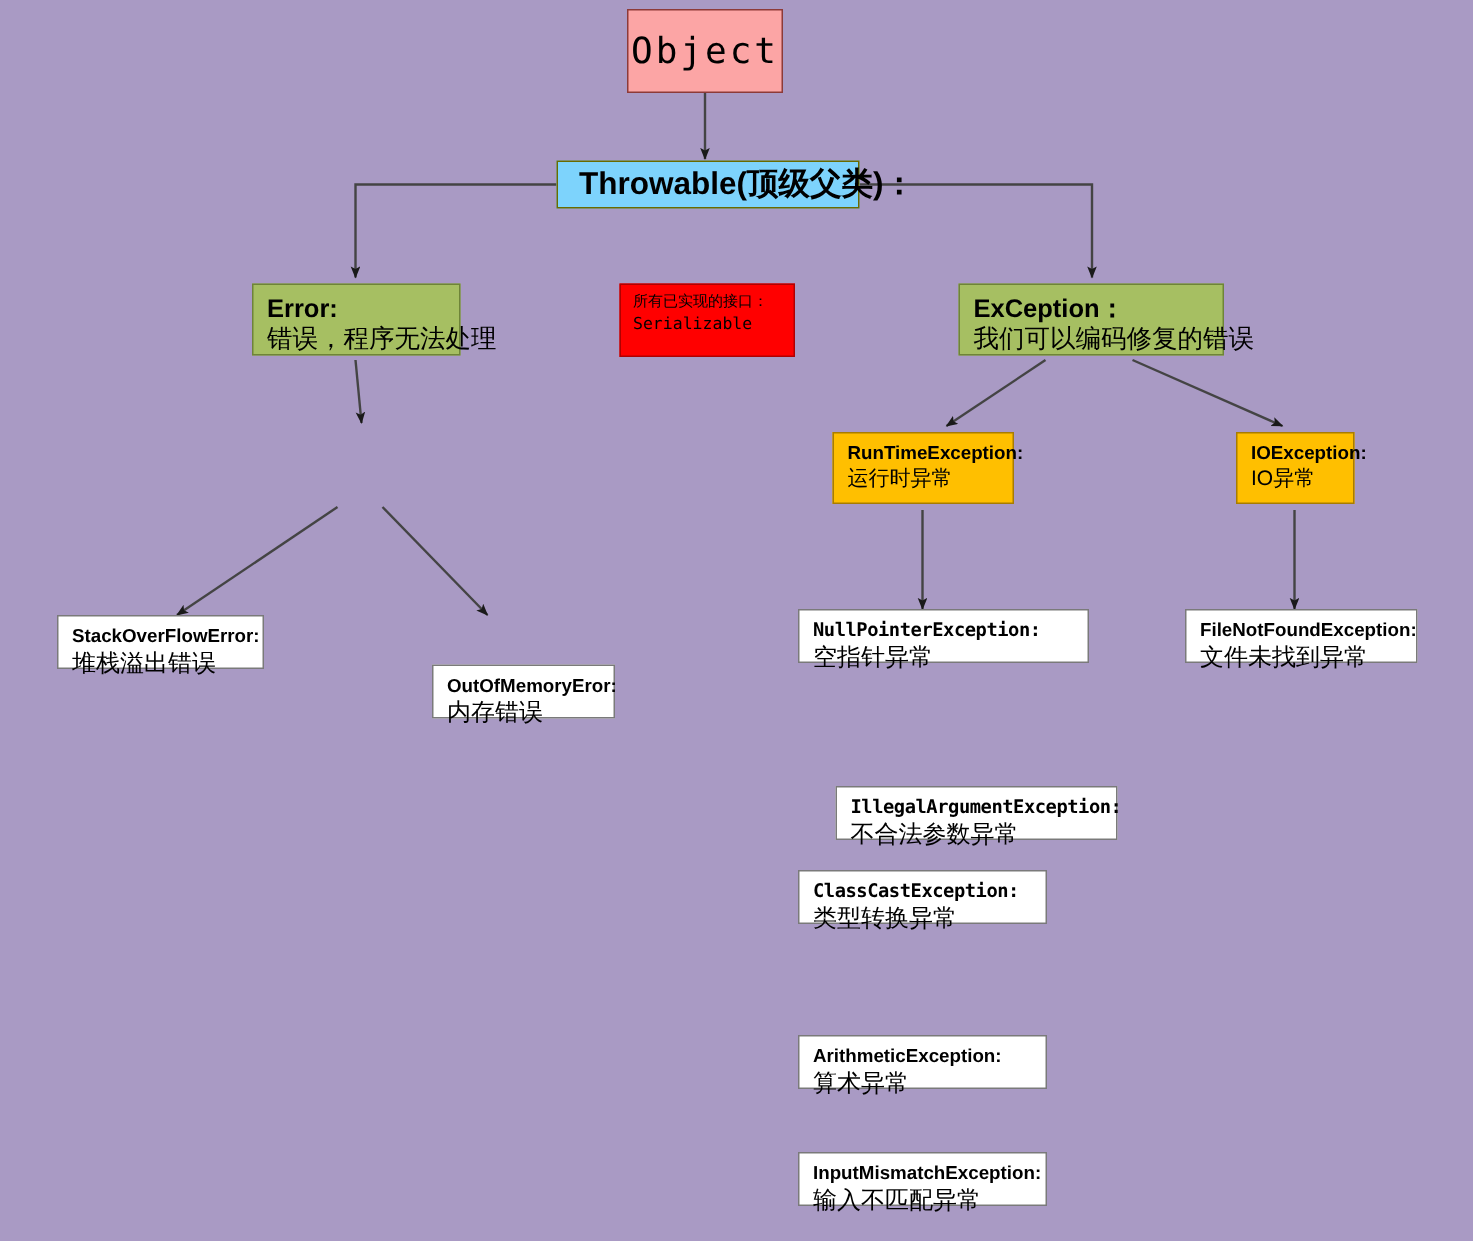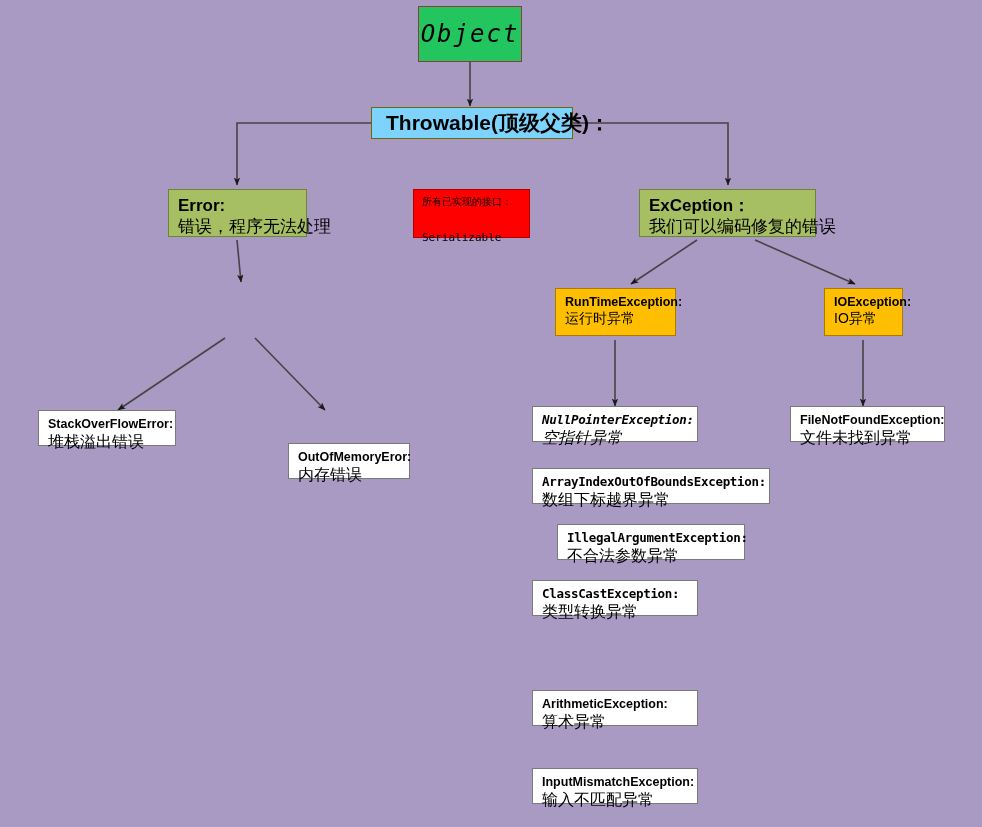--- a/index.html
+++ b/index.html
@@ -32,31 +32,30 @@
     padding: 5px 8px 5px 9px;
     line-height: 1.28;
     white-space: nowrap;
     color: #000;
   }
   .node .l1 { display: block; }
   .node .l2 { display: block; }
 
   
   .n-object {
-    background: #22c55e;
+    background: #fca5a5;
     border: 1px solid #8d3a38;
     text-align: center;
     font-family: "DejaVu Sans Mono", monospace;
     font-size: 24px;
     letter-spacing: 2px;
     display: flex;
     align-items: center;
     justify-content: center;
     padding: 0;
-    font-style: italic;
   }
   .n-throwable {
     background: #7dd3fc;
     border: 1px solid #6a6a00;
     font-size: 21px;
     font-weight: bold;
     display: flex;
     align-items: center;
     padding: 0 1px 0 14px;
   }
@@ -75,21 +74,21 @@
   .n-orange .l1 { font-weight: bold; font-size: 12.5px; }
   .n-orange .l2 { font-size: 14px; }
   .n-red {
     background: #ff0000;
     border: 1px solid #b00000;
     font-family: "DejaVu Sans Mono", monospace;
     font-size: 10px;
     font-weight: normal;
     padding: 6px 4px 4px 8px;
   }
-  .n-red .l2 { margin-top: 22px; font-size: 11px; }
+  .n-red .l2 { margin-top: 0; font-size: 11px; }
   .n-white {
     background: #ffffff;
     border: 1px solid #7a7a7a;
     font-size: 13px;
   }
   .n-white.mono .l1 {
     font-family: "DejaVu Sans Mono", monospace;
     font-size: 12.5px;
     font-weight: bold;
     letter-spacing: -0.3px;
@@ -181,29 +180,25 @@
   <div class="node n-white sans" style="left:288px; top:410px; width:122px; height:36px;margin-top:33px;">
     <span class="l1">OutOfMemoryEror:</span>
     <span class="l2">内存错误</span>
   </div>
 
   <div class="node n-white sans" style="left:790px; top:406px; width:155px; height:36px;">
     <span class="l1">FileNotFoundException:</span>
     <span class="l2">文件未找到异常</span>
   </div>
 
-  <div class="node n-white mono" style="left:532px; top:406px; width:166px; height:36px;font-style:italic;">
+  <div class="node n-white mono" style="left:532px; top:406px; width:194px; height:36px;">
     <span class="l1">NullPointerException:</span>
     <span class="l2">空指针异常</span>
   </div>
 
-  <div class="node n-white mono" style="left:532px; top:468px; width:238px; height:36px;">
-    <span class="l1">ArrayIndexOutOfBoundsException:</span>
-    <span class="l2">数组下标越界异常</span>
-  </div>
 
   <div class="node n-white mono" style="left:532px; top:524px; width:188px; height:36px;margin-left:25px;">
     <span class="l1">IllegalArgumentException:</span>
     <span class="l2">不合法参数异常</span>
   </div>
 
   <div class="node n-white mono" style="left:532px; top:580px; width:166px; height:36px;">
     <span class="l1">ClassCastException:</span>
     <span class="l2">类型转换异常</span>
   </div>

